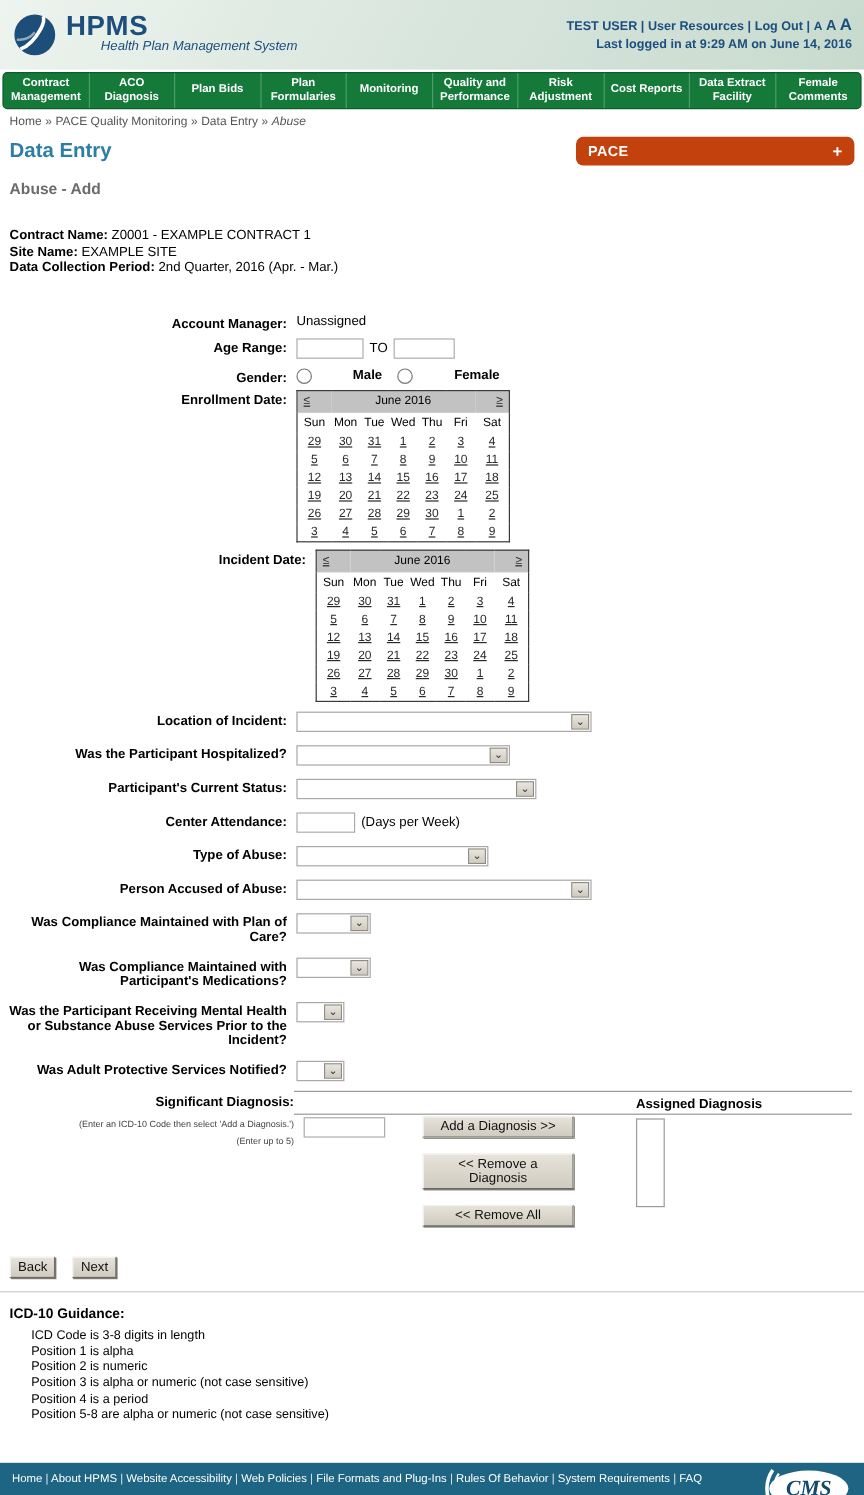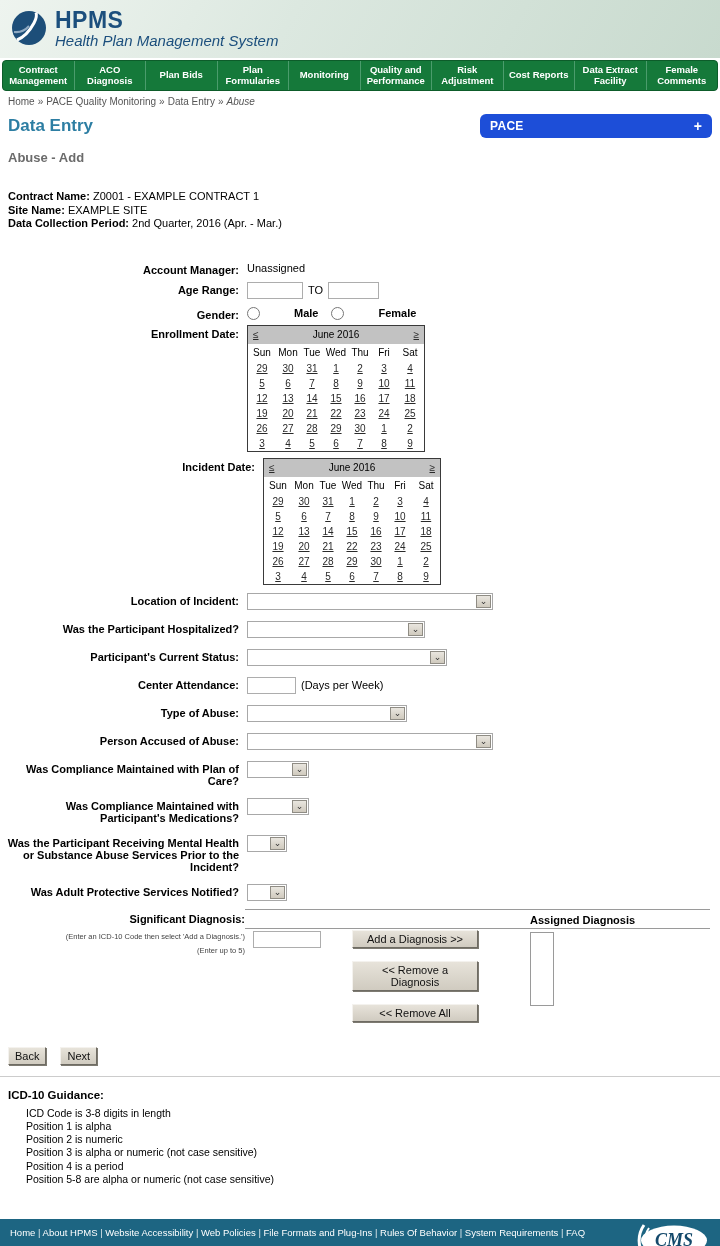--- a/index.html
+++ b/index.html
@@ -1,33 +1,33 @@
 <!DOCTYPE html>
 <html><head>
 <meta charset="utf-8">
 <style>
   html,body{margin:0;padding:0;width:720px;background:#fff;font-family:"Liberation Sans",sans-serif;color:#000;}
   .header{height:58px;background:linear-gradient(120deg,#eef4ef 0%,#dce8e0 40%,#c8dace 100%);display:flex;justify-content:space-between;align-items:center;padding:0 10px;box-sizing:border-box;}
   .logo-wrap{display:flex;align-items:flex-start;gap:7px;}
   .logo-text .acronym{color:#1c4f7d;font-weight:bold;font-size:23px;line-height:22px;letter-spacing:.5px;}
-  .logo-text .tagline{color:#1c4f7d;font-size:15px;font-style:italic;margin-top:1px;}
+  .logo-text .tagline{color:#1c4f7d;font-size:11px;font-style:italic;margin-top:1px;margin-left:29px;}
   .user-bar{text-align:right;color:#1c4f7d;font-size:10.5px;font-weight:bold;line-height:15px;}
   .user-bar .sep{margin:0 3px;}
   .a1{font-size:10px;} .a2{font-size:12px;} .a3{font-size:14px;}
   .ub-link{cursor:pointer;}
   .nav{margin:2px 2px 0;background:#15793a;border:1px solid #0d5c2a;border-radius:4px;display:flex;height:31px;box-sizing:border-box;}
   .nav-item{flex:1;display:flex;align-items:center;justify-content:center;text-align:center;color:#fff;font-weight:bold;font-size:9.5px;line-height:10.5px;border-left:1px solid #4b9c6c;padding:0 2px;cursor:pointer;}
   .nav-item:first-child{border-left:none;}
   .breadcrumb{margin:5px 8px 0;font-size:10px;color:#555;}
   .crumb{cursor:pointer;}
   .crumb-sep{margin:0 3px;}
   .crumb-current{font-style:italic;}
   .title-row{display:flex;justify-content:space-between;align-items:center;margin:7px 8px 0;}
   .page-title{color:#2d7ea3;font-size:17px;font-weight:bold;}
-  .pace-badge{width:232px;height:24px;background:#1d4ed8;border-radius:6px;color:#fff;display:flex;align-items:center;justify-content:space-between;padding:0 10px;box-sizing:border-box;font-weight:bold;cursor:pointer;}
+  .pace-badge{width:232px;height:24px;background:#c2410c;border-radius:6px;color:#fff;display:flex;align-items:center;justify-content:space-between;padding:0 10px;box-sizing:border-box;font-weight:bold;cursor:pointer;}
   .pace-badge .lbl{font-size:12px;letter-spacing:.3px;}
   .pace-badge .plus{font-size:14px;}
   .subtitle{margin:12px 8px 0;color:#6b6b6b;font-weight:bold;font-size:13px;}
   .contract-info{margin:25px 8px 0;font-size:11px;line-height:13.5px;}
   .b{font-weight:bold;}
   .form{margin-top:31px;font-size:11px;}
   .form-row{display:flex;margin-bottom:11px;align-items:flex-start;}
   .form-label{width:239px;padding-right:6px;flex:none;text-align:right;font-weight:bold;padding-top:2px;}
   .form-control{display:flex;align-items:center;gap:5px;margin-left:2px;}
   .plain{font-weight:normal;}
@@ -72,20 +72,26 @@
     <svg width="38" height="38" viewBox="0 0 38 38">
       <circle cx="19" cy="19" r="17" fill="#1d4e79"></circle>
       <path d="M7 31 Q 17 27 24 14 Q 27.5 7.5 26 3.5" stroke="#ffffff" stroke-width="3" fill="none"></path>
       <path d="M4 23 Q 13 24 19 17" stroke="#8fa9c2" stroke-width="2" fill="none"></path>
     </svg>
     <div class="logo-text">
       <div class="acronym">HPMS</div>
       <div class="tagline">Health Plan Management System</div>
     </div>
   </div>
+  <div class="user-bar">
+    <div>
+      <span>TEST USER</span><span class="sep">|</span><span class="ub-link">User Resources</span><span class="sep">|</span><span class="ub-link">Log Out</span><span class="sep">|</span><span class="ub-link a1">A</span> <span class="ub-link a2">A</span> <span class="ub-link a3">A</span>
+    </div>
+    <div>Last logged in at 9:29 AM on June 14, 2016</div>
+  </div>
 </div>
 
 <div class="nav">
     <div class="nav-item">Contract Management</div>
     <div class="nav-item">ACO Diagnosis</div>
     <div class="nav-item">Plan Bids</div>
     <div class="nav-item">Plan Formularies</div>
     <div class="nav-item">Monitoring</div>
     <div class="nav-item">Quality and Performance</div>
     <div class="nav-item">Risk Adjustment</div>

